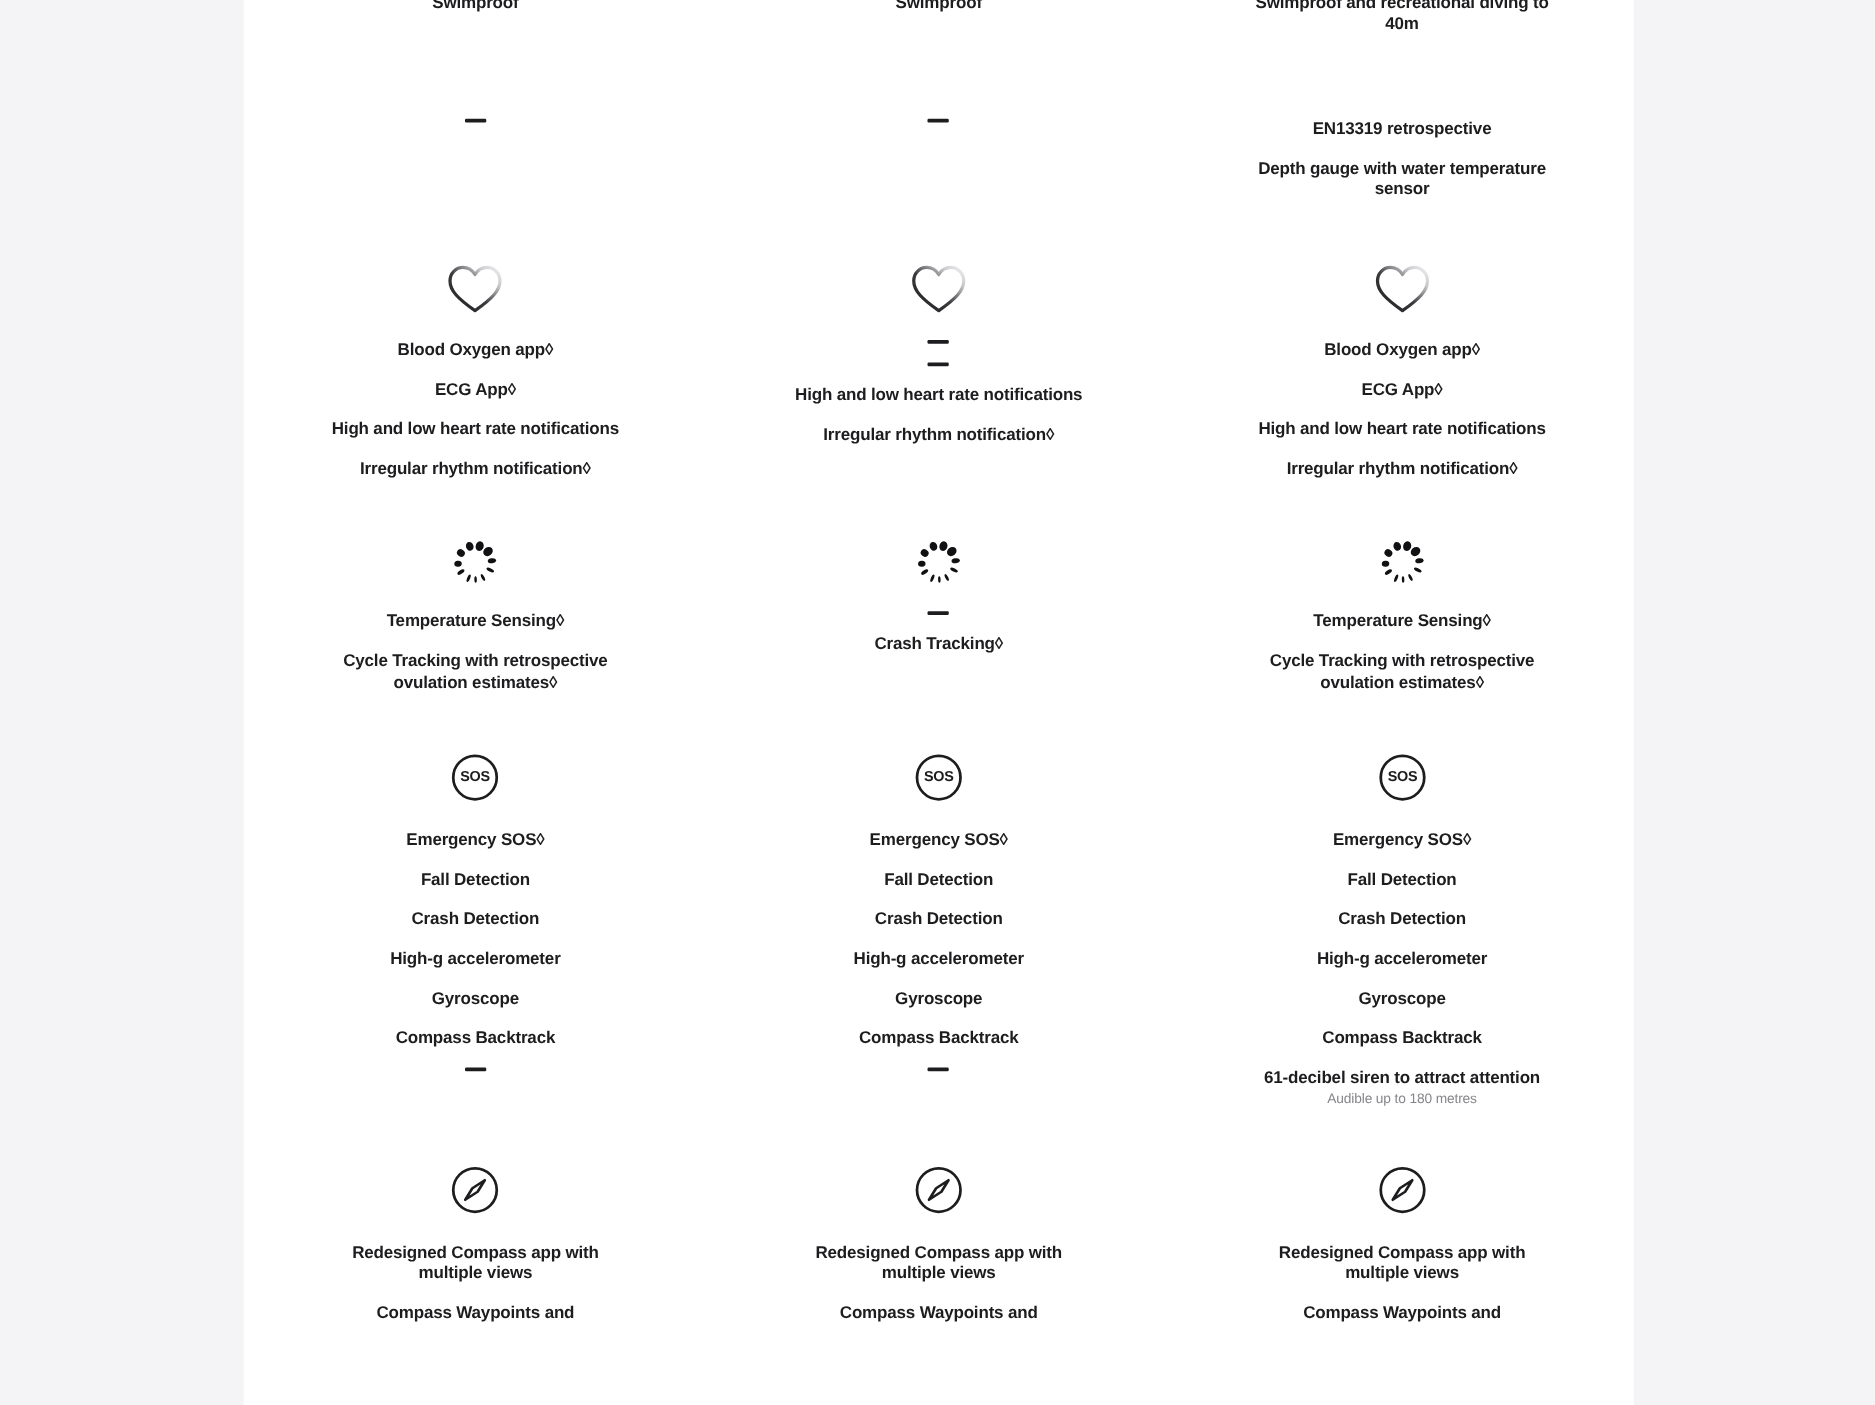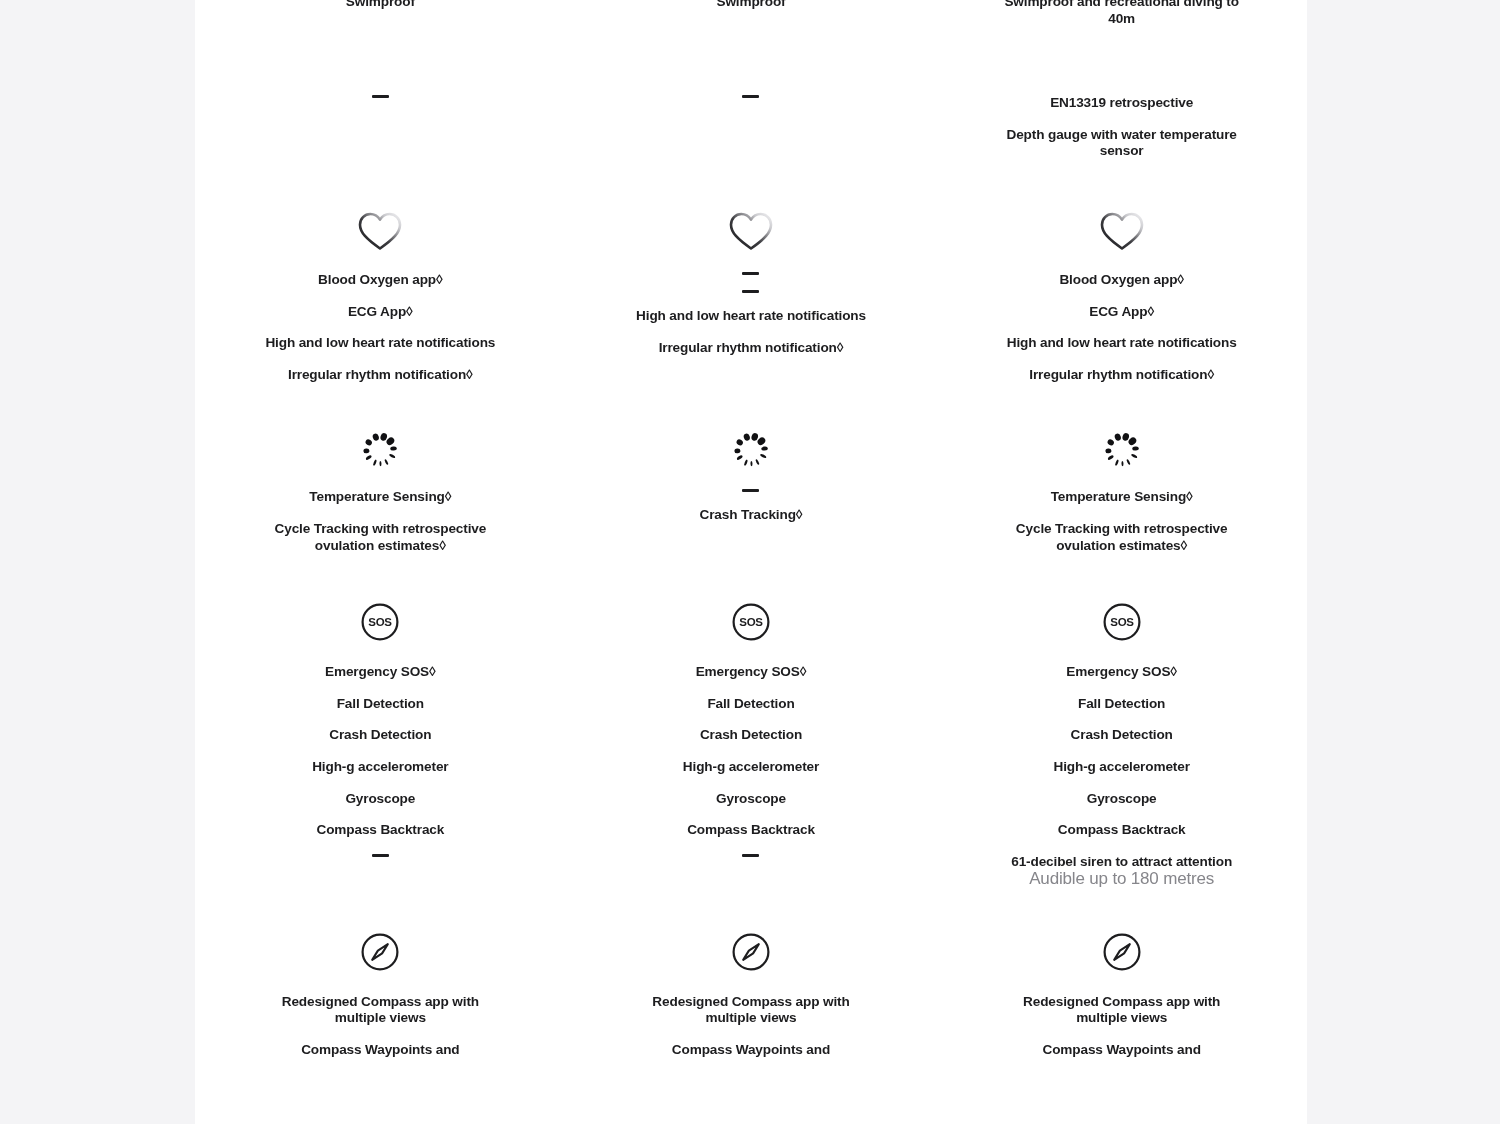--- a/index.html
+++ b/index.html
@@ -48,21 +48,21 @@
     color:#1d1d1f;
     font-weight:600;
     letter-spacing:-0.01em;
     max-width:240px;
   }
   .line + .line { margin-top:15px; }
   .line.sub {
     color:#86868b;
     font-weight:500;
     margin-top:1px;
-    font-size:17px;
+    font-size:11px;
   }
   .dash {
     display:block;
     width:17px; height:3px;
     background:#1d1d1f;
     border-radius:1px;
   }
   .dash-wrap { display:flex; align-items:center; justify-content:center; }
 
   

